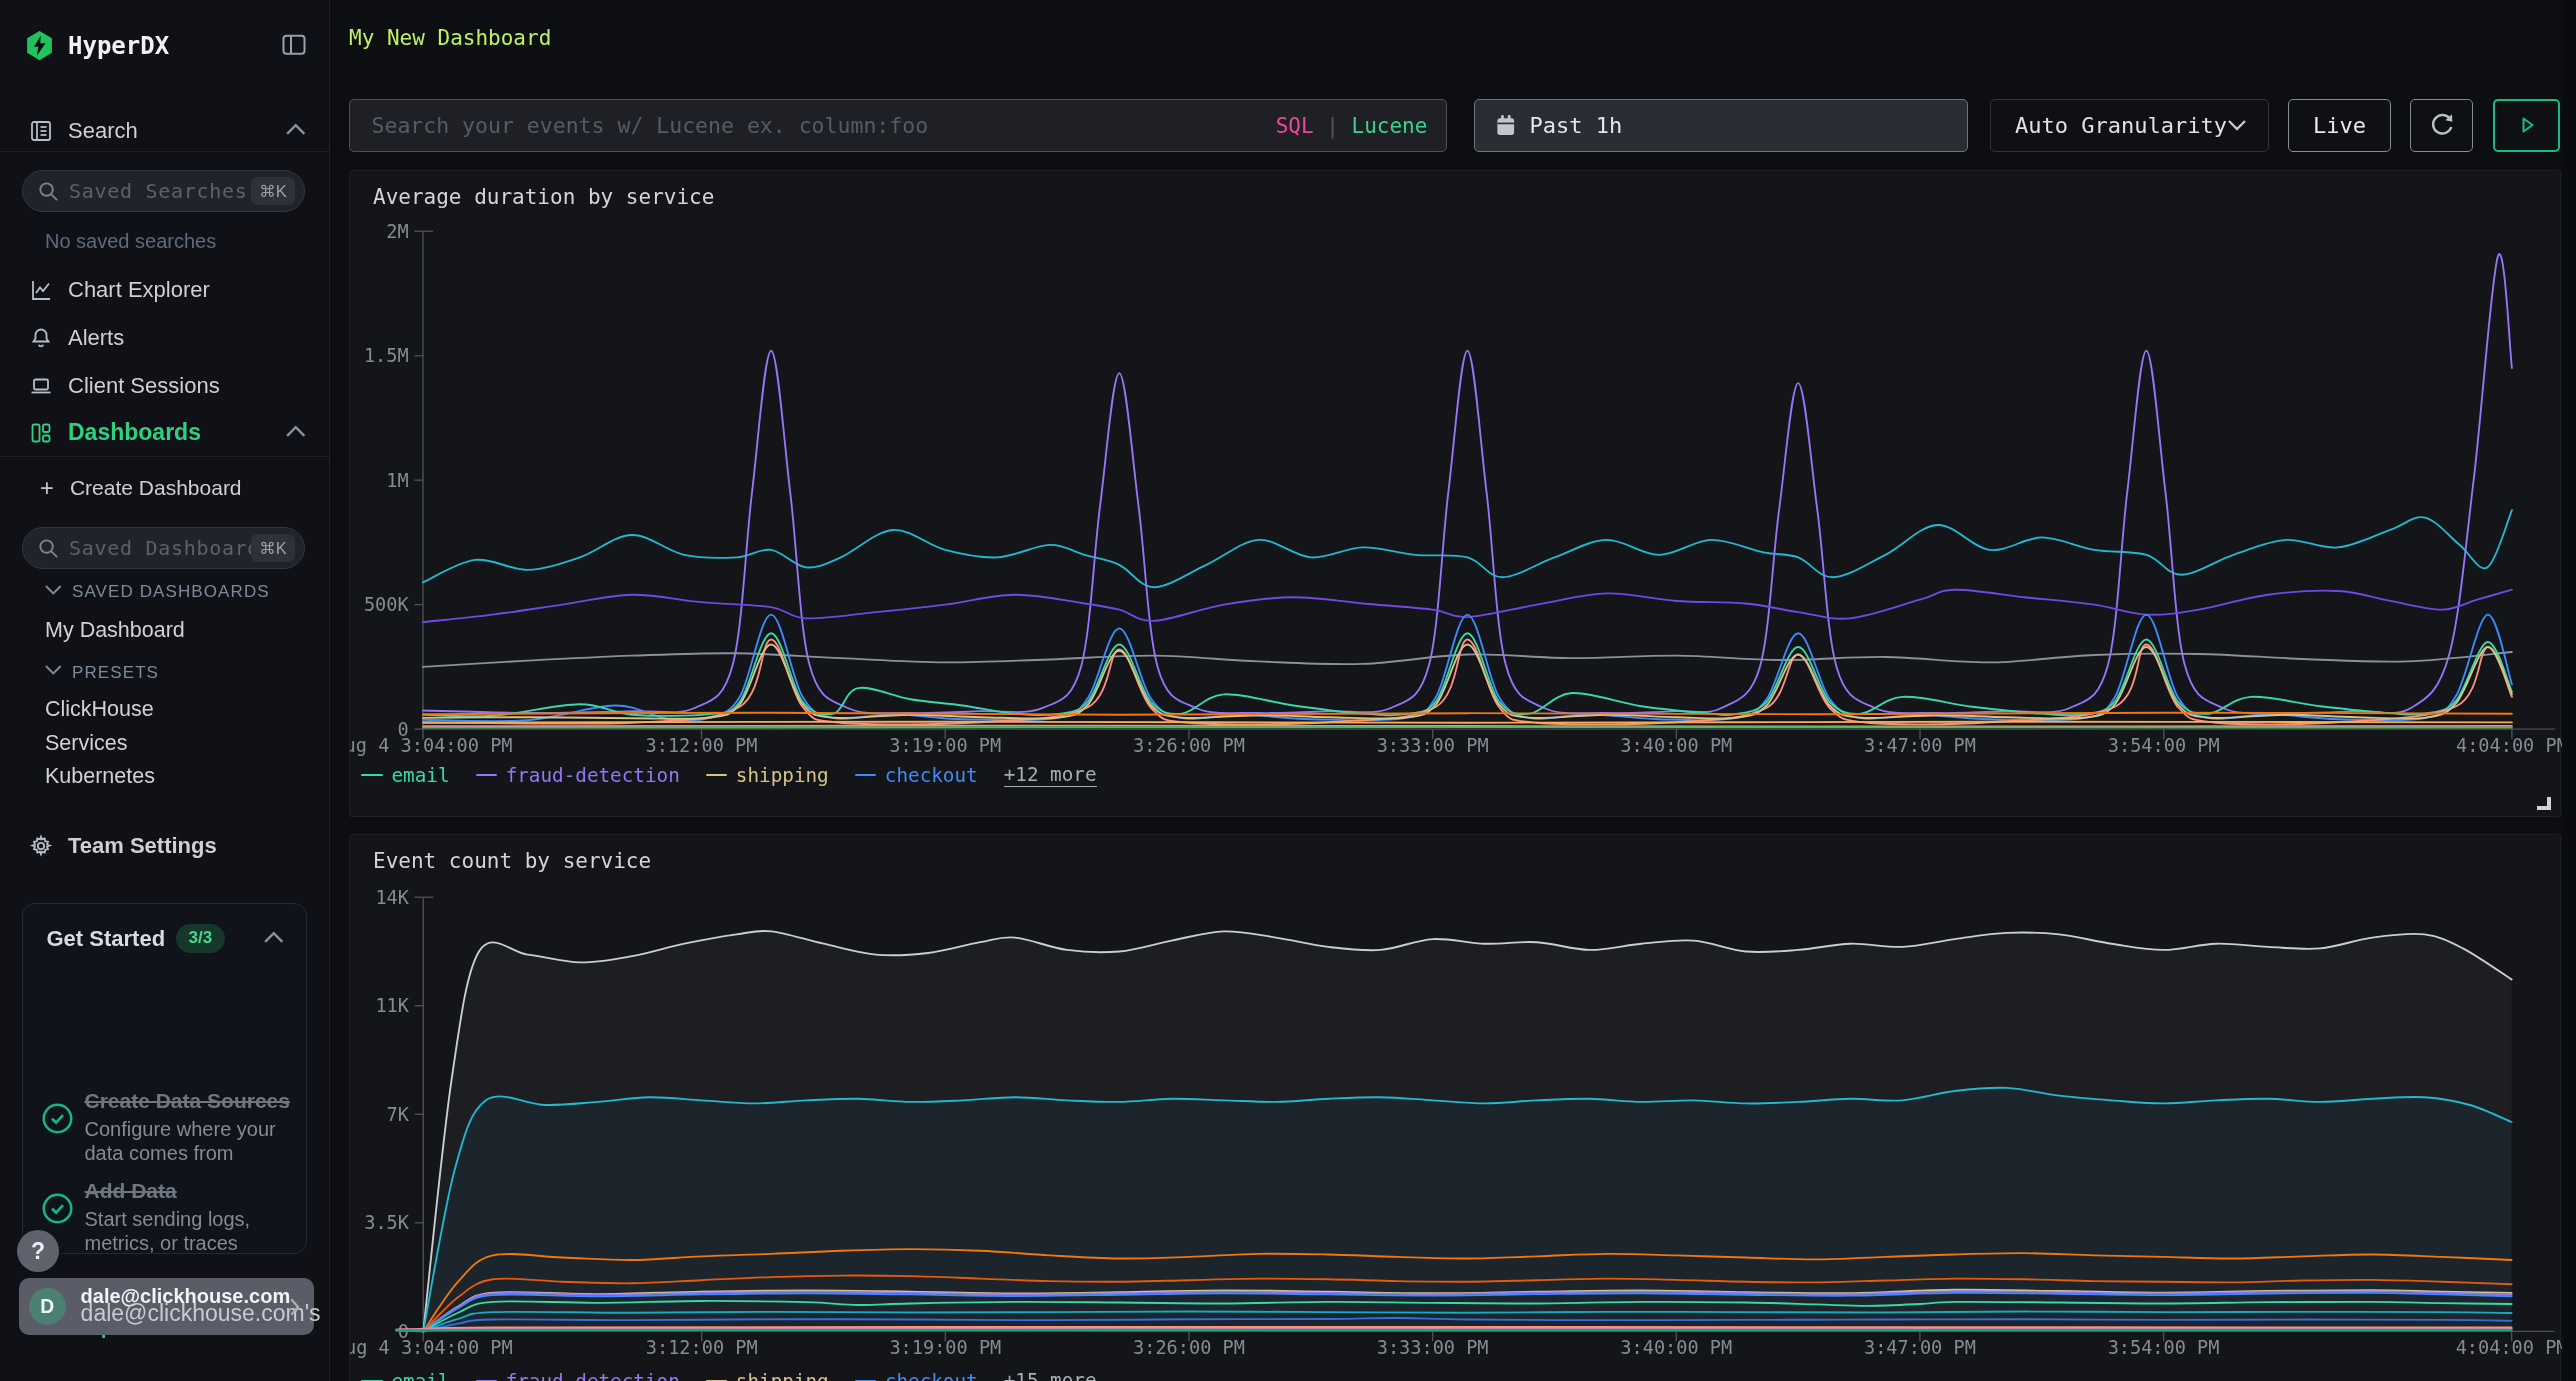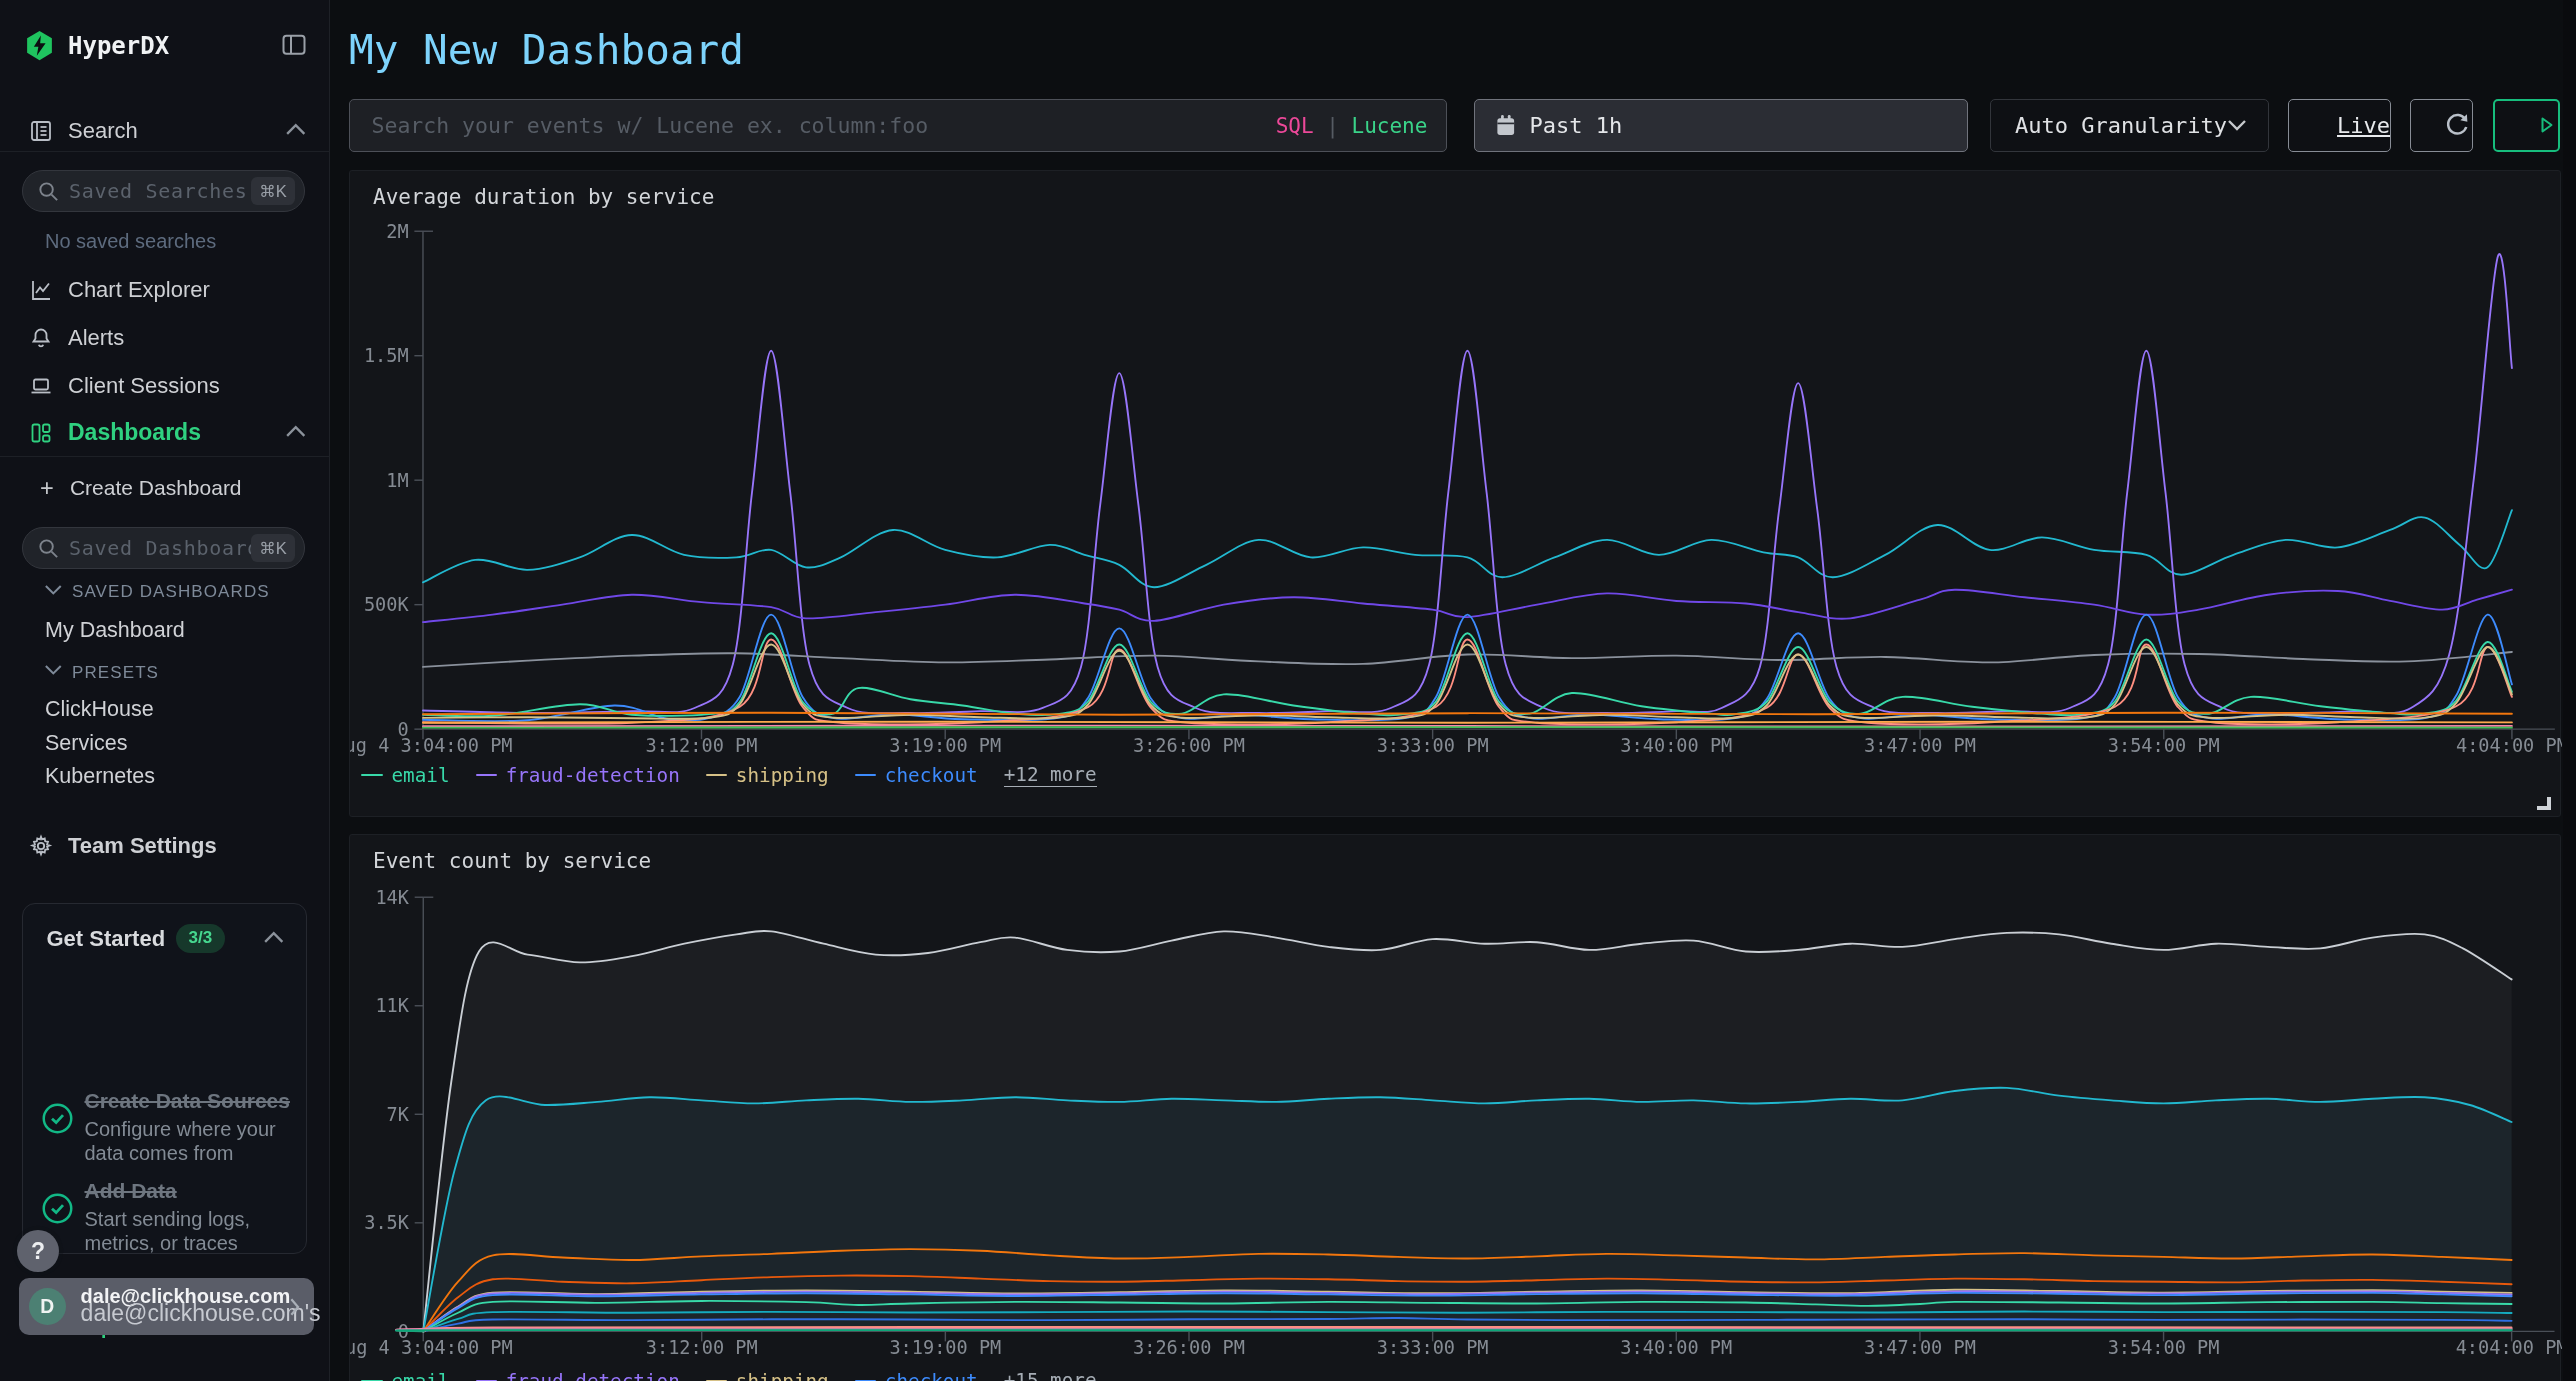--- a/index.html
+++ b/index.html
@@ -32,31 +32,31 @@
   .gs-d { position:absolute; left:62px; width:206px; font-size:20px; line-height:23.6px; color:#838b95; }
   #help-fab { position:absolute; left:17px; top:1230px; width:42px; height:42px; border-radius:50%; background:#5f626d; color:#eceef0; font-size:23px; font-weight:bold; display:flex; align-items:center; justify-content:center; z-index:6; cursor:pointer; box-shadow:0 0 0 4.3px rgba(15,17,23,.35); }
   #gs-footer { position:absolute; left:56px; top:1317px; font-size:19.3px; font-weight:bold; color:#2fd180; z-index:4; }
   #user-chip { position:absolute; left:18.6px; top:1278px; width:295px; height:57px; background:#5a5d68; border-radius:10px; z-index:5; cursor:pointer; }
   #user-chip .av { position:absolute; left:10px; top:10px; width:37px; height:37px; border-radius:50%; background:#4c8073; color:#f0f3f2; font-weight:bold; font-size:19.3px; display:flex; align-items:center; justify-content:center; }
   #user-chip .em { position:absolute; left:62px; top:7.2px; font-size:20px; font-weight:bold; color:#f2f3f5; }
   #user-chip .tm { position:absolute; left:62px; top:22px; font-size:23px; color:#c7cad1;text-align:right; }
 
   
   #main { position:absolute; left:331px; top:0; width:2232px; height:1381px; background:#0c0e11; }
-  #page-title { position:absolute; left:18px; top:26px; font-size:41px; color:#7dd3fc; }
+  #page-title { position:absolute; left:18px; top:26px; font-size:21px; color:#bef264; }
   .ctl { position:absolute; top:99px; height:53px; border-radius:5px; }
   #search-box { left:18px; width:1098px; background:#1e2025; border:1.4px solid #4d5058; display:flex; align-items:center; }
   #search-box input { flex:1; background:transparent; border:none; outline:none; font-size:21.5px; color:#c8cbd0; margin-left:21.5px; font-family:"DejaVu Sans Mono",monospace; }
   #search-box input::placeholder { color:#565c65; }
   .lang { font-size:21px; margin-right:18.6px; white-space:nowrap; }
   #time-box { left:1143px; width:494px; background:#2b2d34; border:1.4px solid #70737c; display:flex; align-items:center; cursor:pointer; }
   #time-box .txt { font-size:22px; color:#e4e6e9; margin-left:13px; }
   #gran-box { left:1659px; width:279px; background:#0e1014; border:1.4px solid #32353b; display:flex; align-items:center; cursor:pointer; }
   #gran-box .txt { font-size:22px; color:#dfe1e4; margin-left:24px; }
-  .btn { display:flex; align-items:center; justify-content:flex-end; background:#0e1014; cursor:pointer;text-decoration:underline; }
+  .btn { display:flex; align-items:center; justify-content:center; background:#0e1014; cursor:pointer; }
   #live-btn { left:1957px; width:103px; border:1.4px solid #878c95; font-size:22px; color:#e8eaed; }
   #refresh-btn { left:2079px; width:63px; border:1.4px solid #878c95; }
   #play-btn { left:2162px; width:67px; border:2.1px solid #17bd7d; }
 
   .panel { position:absolute; left:18px; width:2212px; background:#131519; border:0.7px solid #1d2025; border-radius:2.9px; }
   #panel-1 { top:170px; height:647px; }
   #panel-2 { top:834px; height:565px; }
   .panel-title { position:absolute; left:23px; top:14.3px; font-size:21px; color:#d2d5d9; }
   .legend { position:absolute; left:11.4px; display:flex; align-items:center; font-family:"DejaVu Sans Mono",monospace; font-size:19.3px; }
   .legend .item { display:flex; align-items:center; margin-right:26px; cursor:pointer; }

